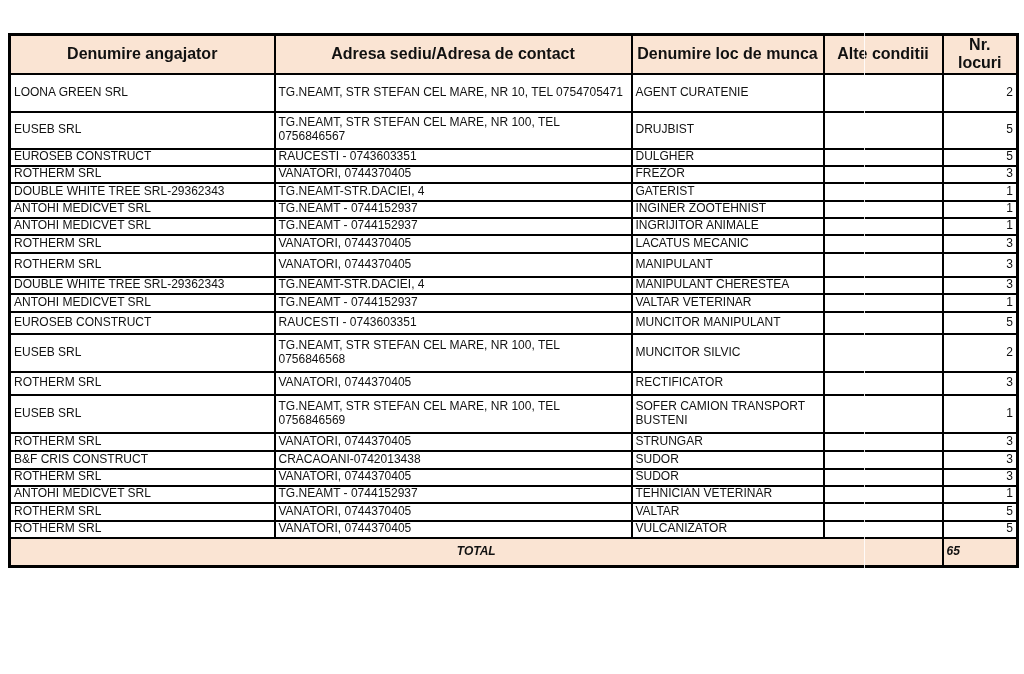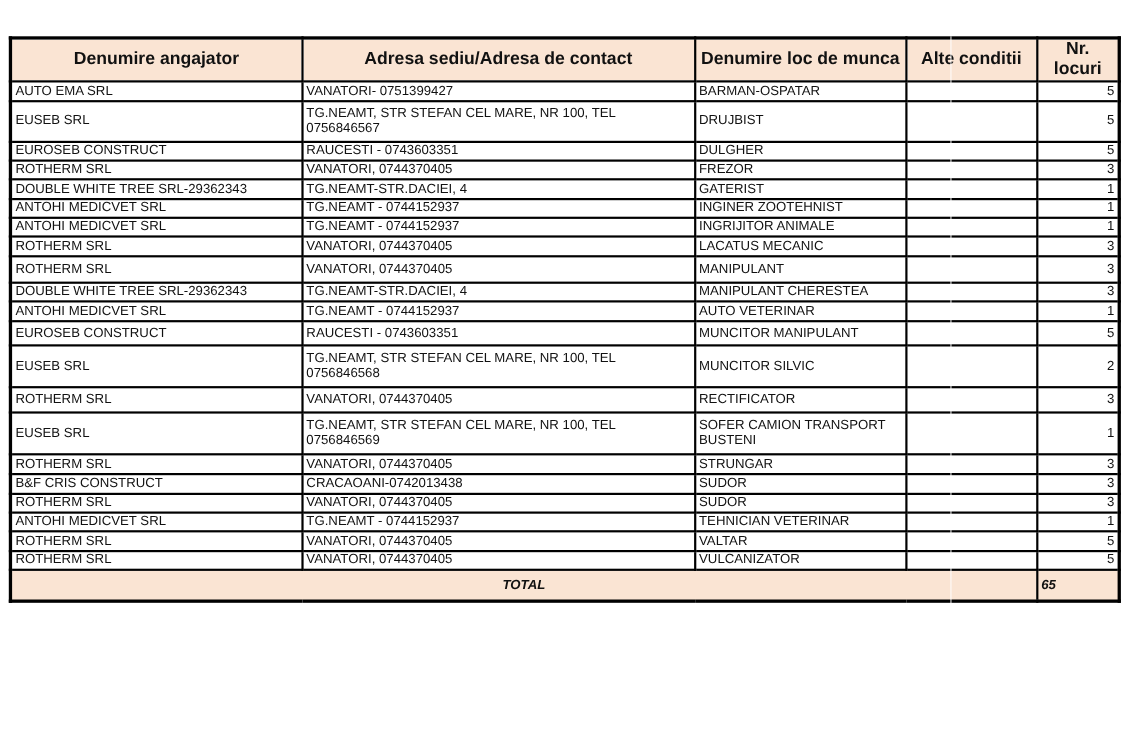--- a/index.html
+++ b/index.html
@@ -103,35 +103,35 @@
     <thead>
       <tr>
         <th>Denumire angajator</th>
         <th>Adresa sediu/Adresa de contact</th>
         <th>Denumire loc de munca</th>
         <th>Alte conditii</th>
         <th>Nr. locuri</th>
       </tr>
     </thead>
     <tbody>
-        <tr style="height: 18px;">
-          <td class="c-employer">
-            <div>AUTO EMA SRL</div>
-          </td>
-          <td class="c-address">
-            <div>VANATORI- 0751399427</div>
-          </td>
-          <td class="c-job">
-            <div>BARMAN-OSPATAR</div>
-          </td>
-          <td class="c-conditions">
-            <div></div>
-          </td>
-          <td class="c-places">
-            <div>5</div>
+        <tr style="height: 38px;">
+          <td class="c-employer">
+            <div>LOONA GREEN SRL</div>
+          </td>
+          <td class="c-address">
+            <div>TG.NEAMT, STR STEFAN CEL MARE, NR 10, TEL 0754705471</div>
+          </td>
+          <td class="c-job">
+            <div>AGENT CURATENIE</div>
+          </td>
+          <td class="c-conditions">
+            <div></div>
+          </td>
+          <td class="c-places">
+            <div>2</div>
           </td>
         </tr>
         <tr style="height: 37px;">
           <td class="c-employer">
             <div>EUSEB SRL</div>
           </td>
           <td class="c-address">
             <div>TG.NEAMT, STR STEFAN CEL MARE, NR 100, TEL</div>
             <div>0756846567</div>
           </td>
@@ -282,21 +282,21 @@
           </td>
         </tr>
         <tr style="height: 18px;">
           <td class="c-employer">
             <div>ANTOHI MEDICVET SRL</div>
           </td>
           <td class="c-address">
             <div>TG.NEAMT - 0744152937</div>
           </td>
           <td class="c-job">
-            <div>AUTO VETERINAR</div>
+            <div>VALTAR VETERINAR</div>
           </td>
           <td class="c-conditions">
             <div></div>
           </td>
           <td class="c-places">
             <div>1</div>
           </td>
         </tr>
         <tr style="height: 22px;">
           <td class="c-employer">

